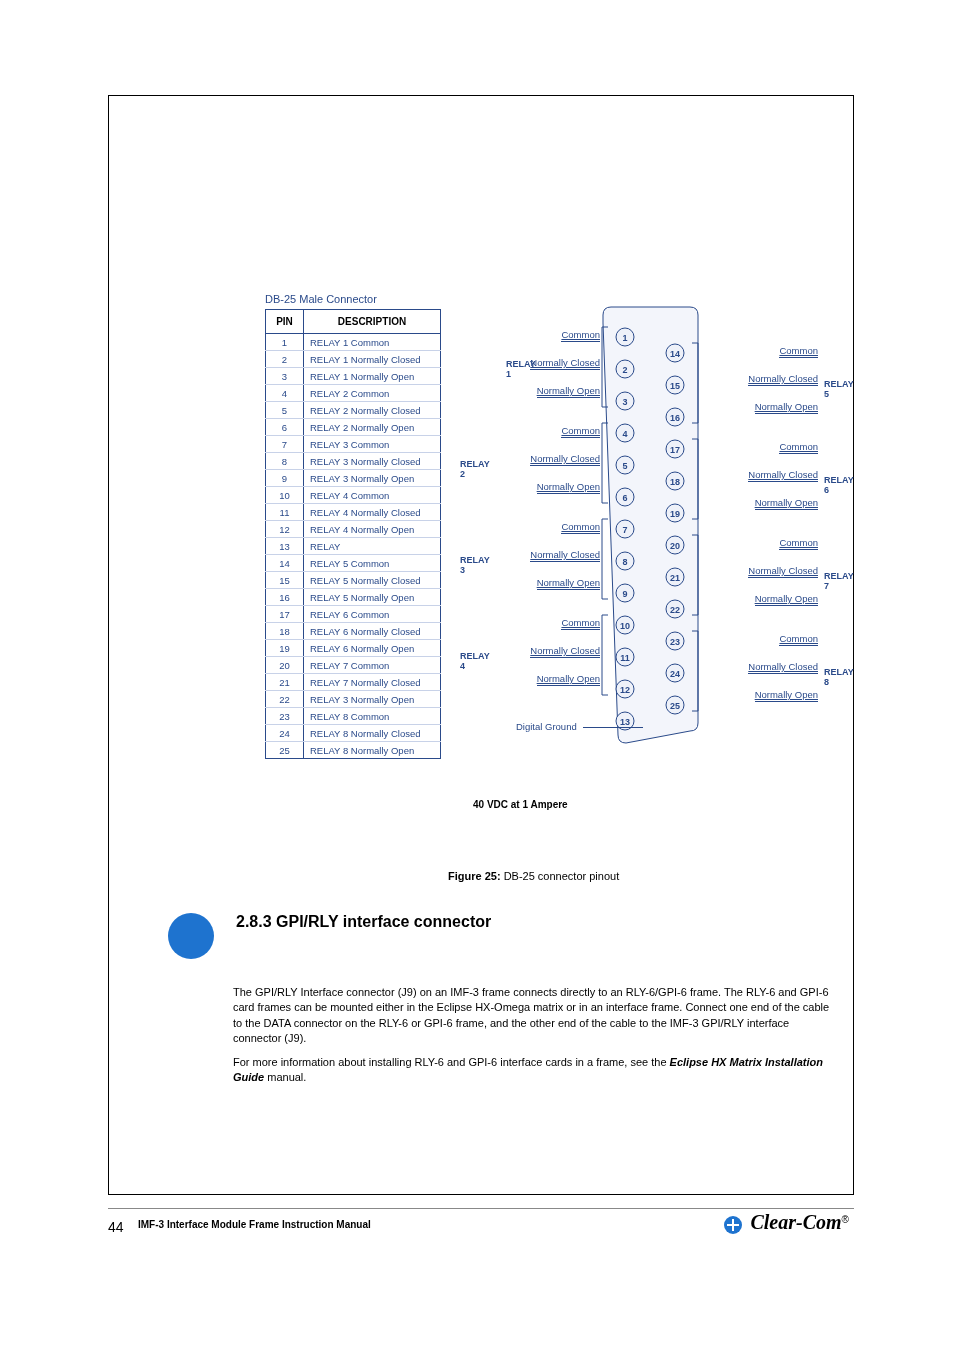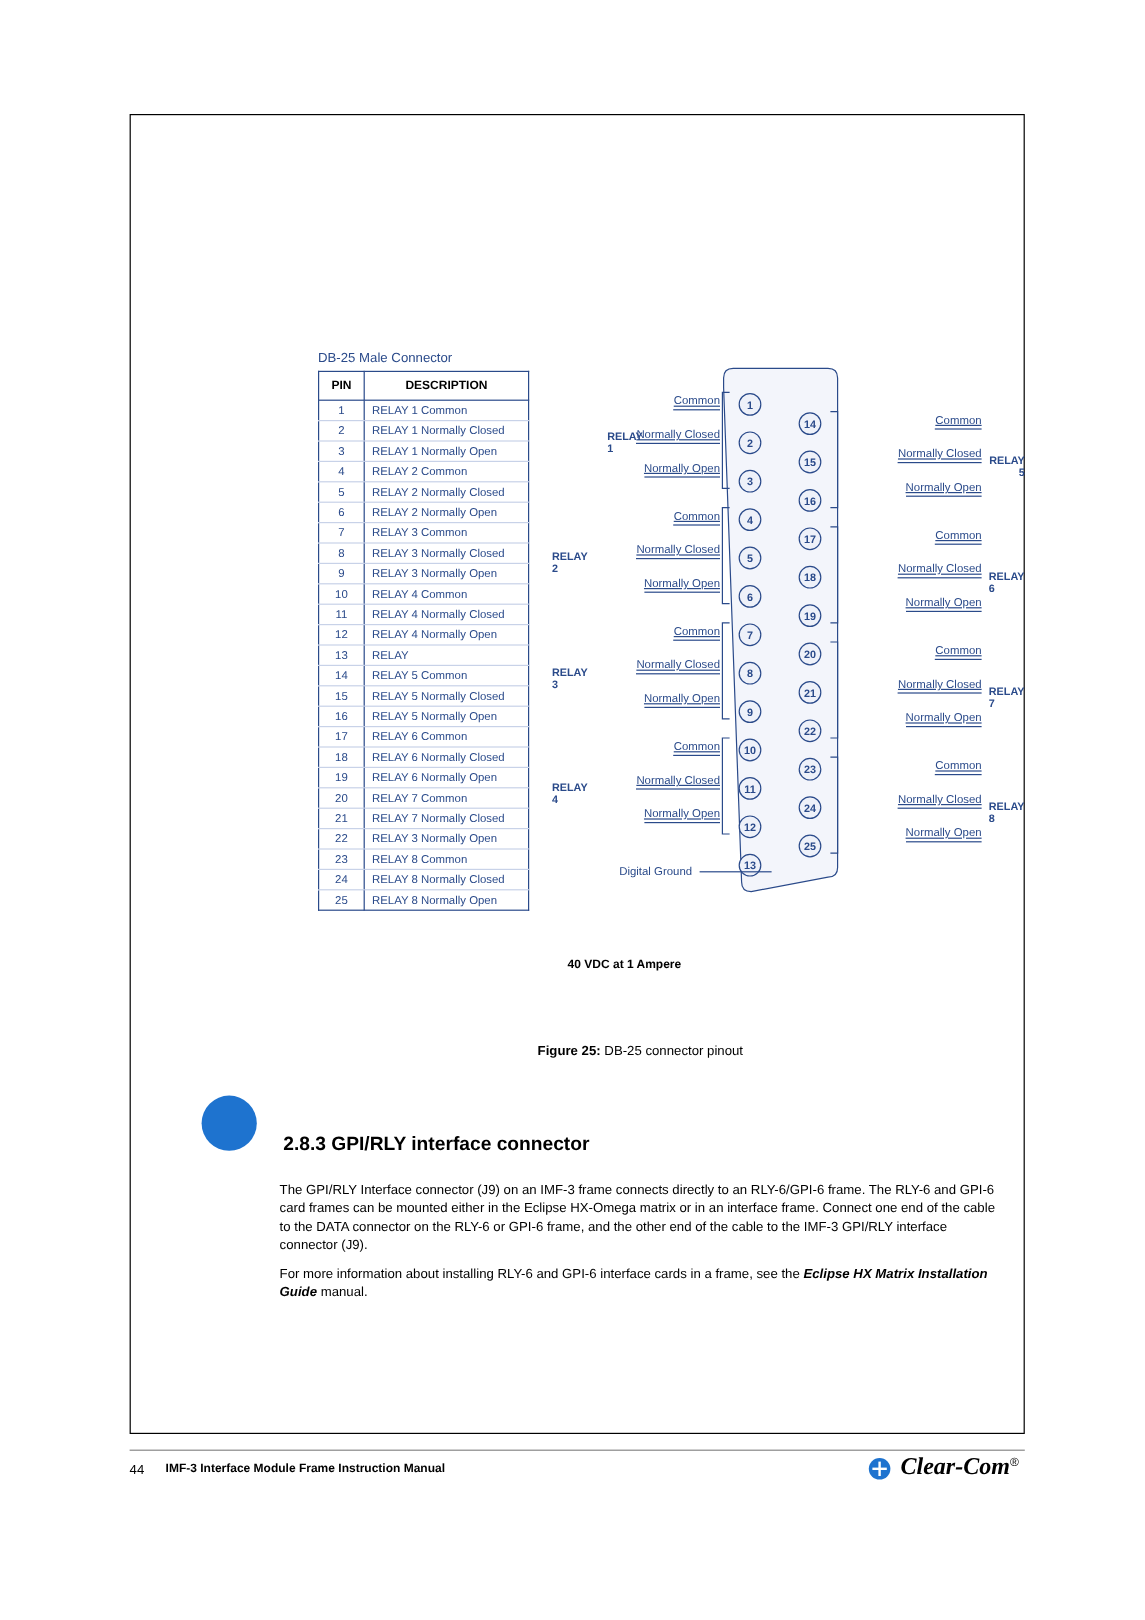--- a/index.html
+++ b/index.html
@@ -118,21 +118,20 @@
     height: 46px;
     border-radius: 50%;
     background: #1e73cf;
   }
   .section-heading {
     position: absolute;
     left: 128px;
     top: 43px;
     font-size: 16px;
     font-weight: bold;
-    margin-top: 32px;
   }
 
   .body-text {
     position: absolute;
     left: 233px;
     top: 985px;
     width: 606px;
     font-size: 11px;
     line-height: 1.4;
   }
@@ -143,21 +142,21 @@
     position: absolute;
     left: 108px;
     top: 1208px;
     width: 746px;
     border-top: 1px solid #888;
     padding-top: 6px;
   }
   .page-footer .pnum {
     position: absolute;
     left: 0; top: 10px;
-    font-size: 11px;
+    font-size: 14px;
   }
   .page-footer .doc-title {
     position: absolute;
     left: 30px; top: 10px;
     font-size: 10px;
     font-weight: bold;
   }
   .page-footer .logo {
     position: absolute;
     right: 0; top: 2px;
@@ -437,21 +436,21 @@
     </svg>
 
     <div class="relay-label-col" id="left-relay-labels">
         <div class="relay-lbl" style="top: 56px; margin-left: 46px;">RELAY 1</div>
         <div class="relay-lbl" style="top: 156px;">RELAY 2</div>
         <div class="relay-lbl" style="top: 252px;">RELAY 3</div>
         <div class="relay-lbl" style="top: 348px;">RELAY 4</div>
       </div>
 
     <div class="relay-label-col" id="right-relay-labels" style="left:auto;right:-2px;">
-        <div class="relay-lbl" style="top: 76px; right: 0px; text-align: right;">RELAY 5</div>
+        <div class="relay-lbl" style="top: 76px; right: 0px;">RELAY 5</div>
         <div class="relay-lbl" style="top: 172px; right: 0px;">RELAY 6</div>
         <div class="relay-lbl" style="top: 268px; right: 0px;">RELAY 7</div>
         <div class="relay-lbl" style="top: 364px; right: 0px;">RELAY 8</div>
       </div>
 
     <div class="contact-col" id="left-contacts" style="left:40px;top:0;width:105px;">
         <div class="c-row" style="top: 26px; left: 0px; text-align: right; width: 100px;"><span style="border-bottom: 1px solid rgb(42, 74, 138); padding-bottom: 1px;">Common</span></div>
         <div class="c-row" style="top: 54px; left: 0px; text-align: right; width: 100px;"><span style="border-bottom: 1px solid rgb(42, 74, 138); padding-bottom: 1px;">Normally Closed</span></div>
         <div class="c-row" style="top: 82px; left: 0px; text-align: right; width: 100px;"><span style="border-bottom: 1px solid rgb(42, 74, 138); padding-bottom: 1px;">Normally Open</span></div>
         <div class="c-row" style="top: 122px; left: 0px; text-align: right; width: 100px;"><span style="border-bottom: 1px solid rgb(42, 74, 138); padding-bottom: 1px;">Common</span></div>

